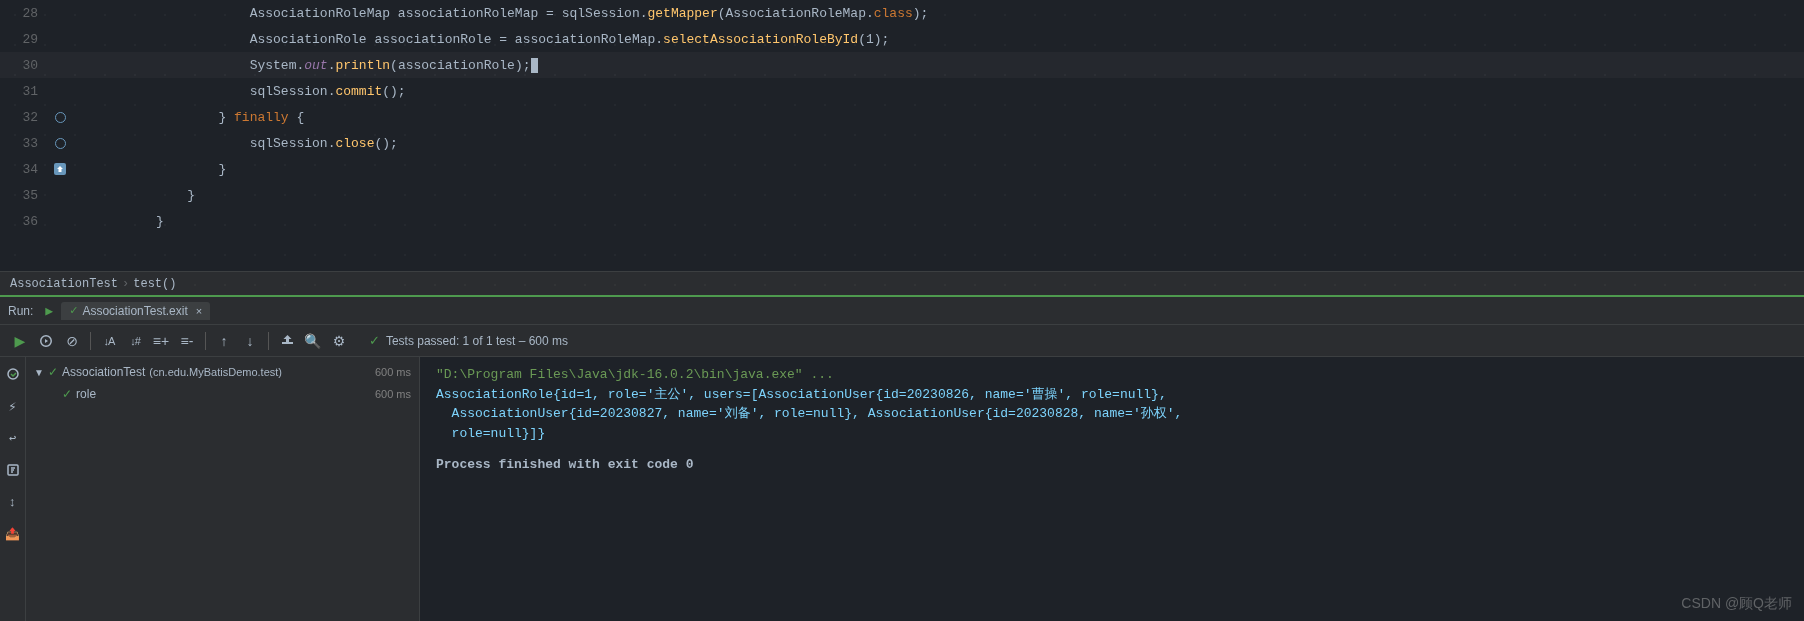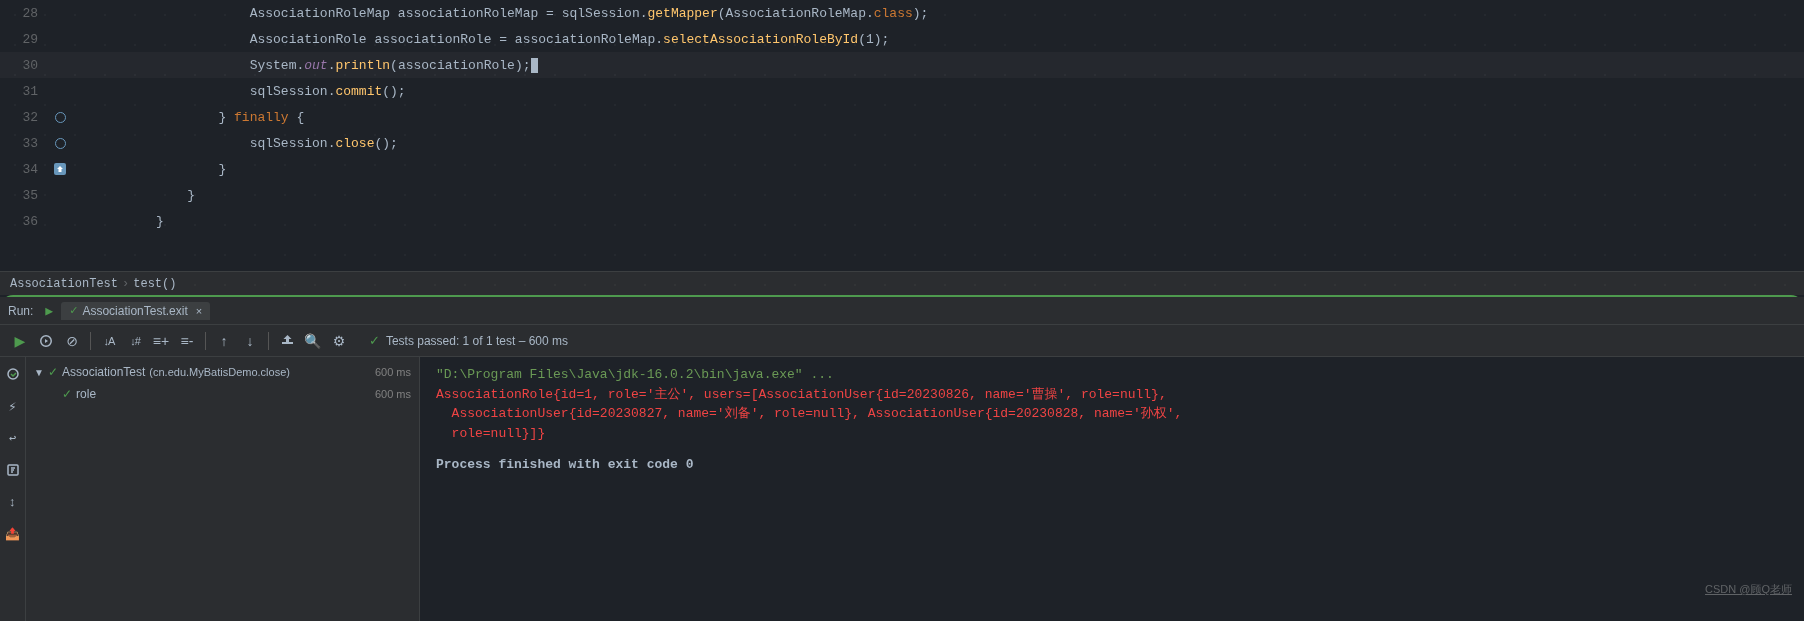--- a/index.html
+++ b/index.html
@@ -97,21 +97,20 @@
       font-size: 12px;
     }
 
     
     .run-panel {
       background: #2b2d30;
       flex: 1;
       display: flex;
       flex-direction: column;
       border-top: 2px solid #4e9a4e;
-      border-radius: 13px;
     }
 
     .run-header {
       height: 28px;
       background: #2b2d30;
       display: flex;
       align-items: center;
       padding: 0 8px;
       border-bottom: 1px solid #3c3f41;
       gap: 8px;
@@ -242,21 +241,21 @@
       font-size: 13px;
     }
 
     .output-line {
       color: #a9b7c6;
       white-space: pre-wrap;
       line-height: 1.5;
     }
 
     .output-line.path { color: #6a9955; }
-    .output-line.result { color: #ef4444; }
+    .output-line.result { color: #7dd3fc; }
     .output-line.finish { color: #a9b7c6; font-weight: bold; }
 
     
     .csdn-watermark {
       position: absolute;
       bottom: 8px;
       right: 12px;
       color: #606366;
       font-size: 11px;
       font-family: Arial, sans-serif;
@@ -460,21 +459,21 @@
           <div class="side-icon" style="font-size:13px;">↕</div>
           <div class="side-icon" style="font-size:12px;">📤</div>
         </div>
 
         <div class="tree-area" style="margin-left:26px;">
 
           <div class="tree-item">
             <span class="tree-arrow">▼</span>
             <span class="tree-check">✓</span>
             <span class="tree-label">AssociationTest</span>
-            <span style="color:#a9b7c6; font-size:11px; margin-left:4px; font-family:Arial,sans-serif;">(cn.edu.MyBatisDemo.close)</span>
+            <span style="color:#a9b7c6; font-size:11px; margin-left:4px; font-family:Arial,sans-serif;">(cn.edu.MyBatisDemo.test)</span>
             <span class="tree-time">600 ms</span>
           </div>
 
           <div class="tree-item" style="padding-left:36px;">
             <span class="tree-check">✓</span>
             <span class="tree-label">role</span>
             <span class="tree-time">600 ms</span>
           </div>
 
         </div>
@@ -482,19 +481,19 @@
 
       <div class="output-area" style="position:relative;">
 
         <div class="output-line path">"D:\Program Files\Java\jdk-16.0.2\bin\java.exe" ...</div>
         <div class="output-line result">AssociationRole{id=1, role='主公', users=[AssociationUser{id=20230826, name='曹操', role=null},</div>
         <div class="output-line result">  AssociationUser{id=20230827, name='刘备', role=null}, AssociationUser{id=20230828, name='孙权',</div>
         <div class="output-line result">  role=null}]}</div>
         <div style="height:12px;"></div>
         <div class="output-line finish">Process finished with exit code 0</div>
 
-        <div class="csdn-watermark" style="position:fixed; bottom:24px; right:12px; color:#606366; font-size:11px; font-family:Arial,sans-serif;text-decoration:underline;">CSDN @顾Q老师</div>
+        <div class="csdn-watermark" style="position:fixed; bottom:8px; right:12px; color:#606366; font-size:14px; font-family:Arial,sans-serif;">CSDN @顾Q老师</div>
       </div>
 
     </div>
   </div>
 
 </div>
 
 </body></html>

